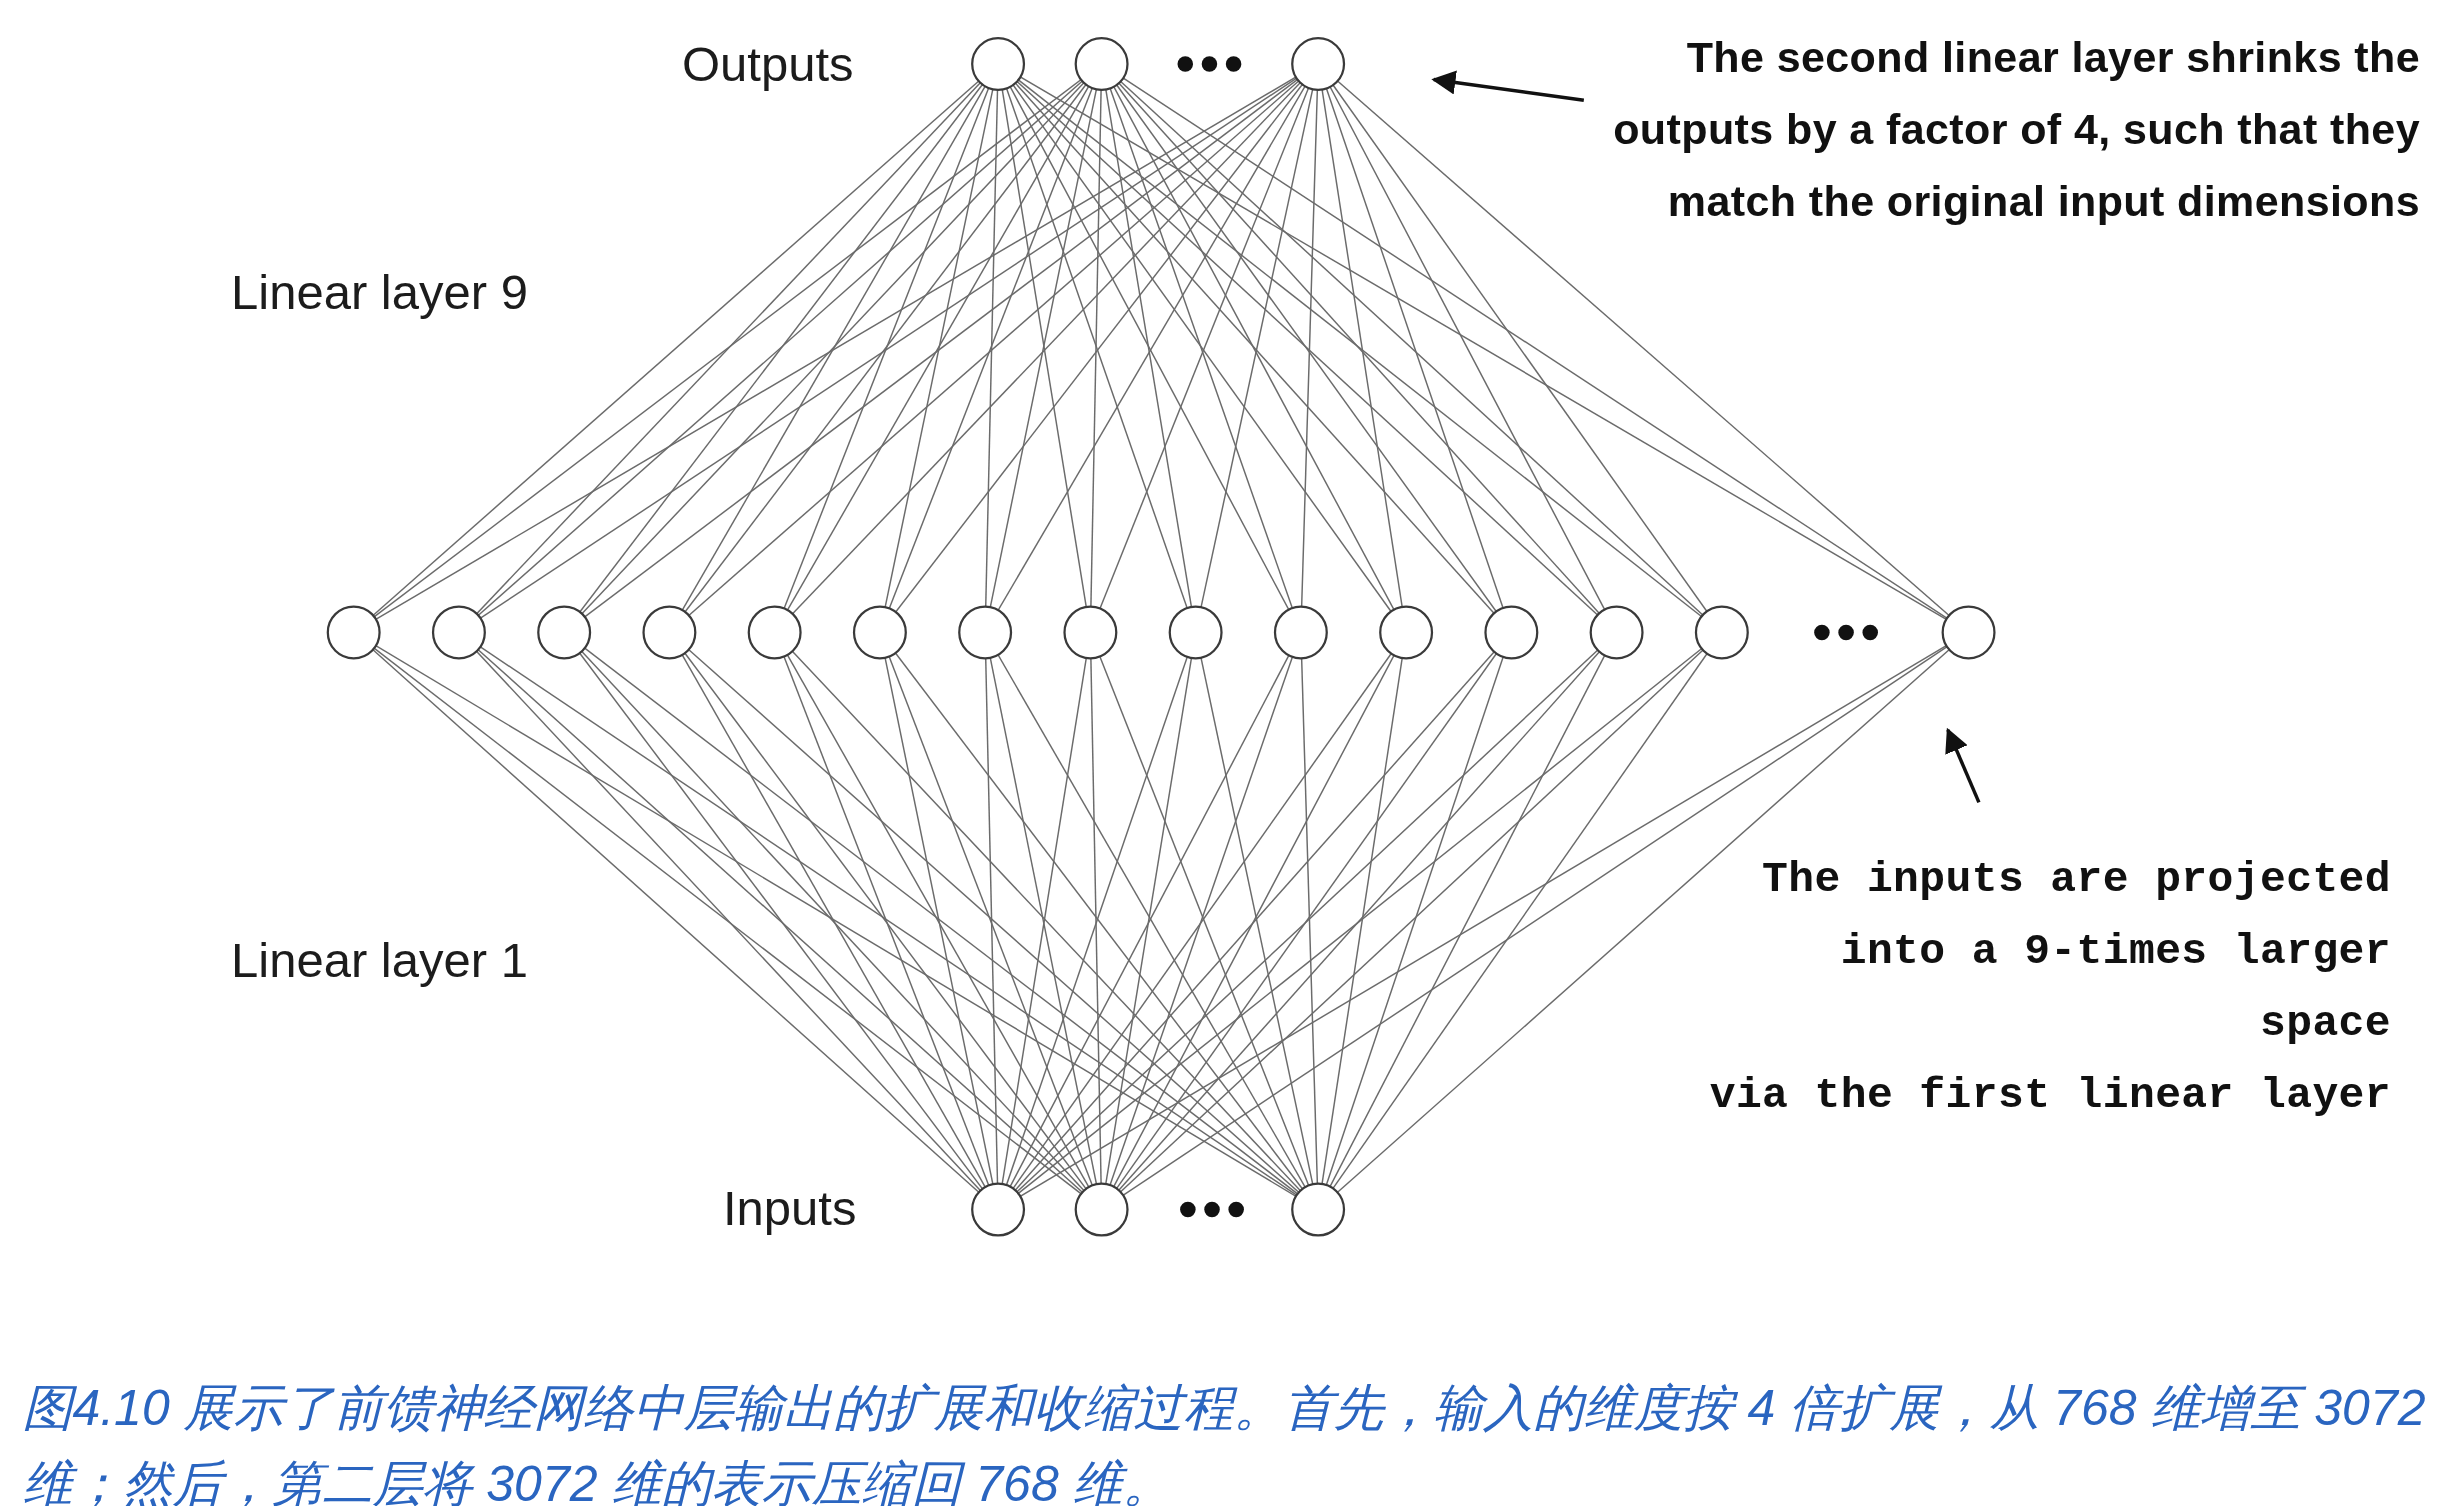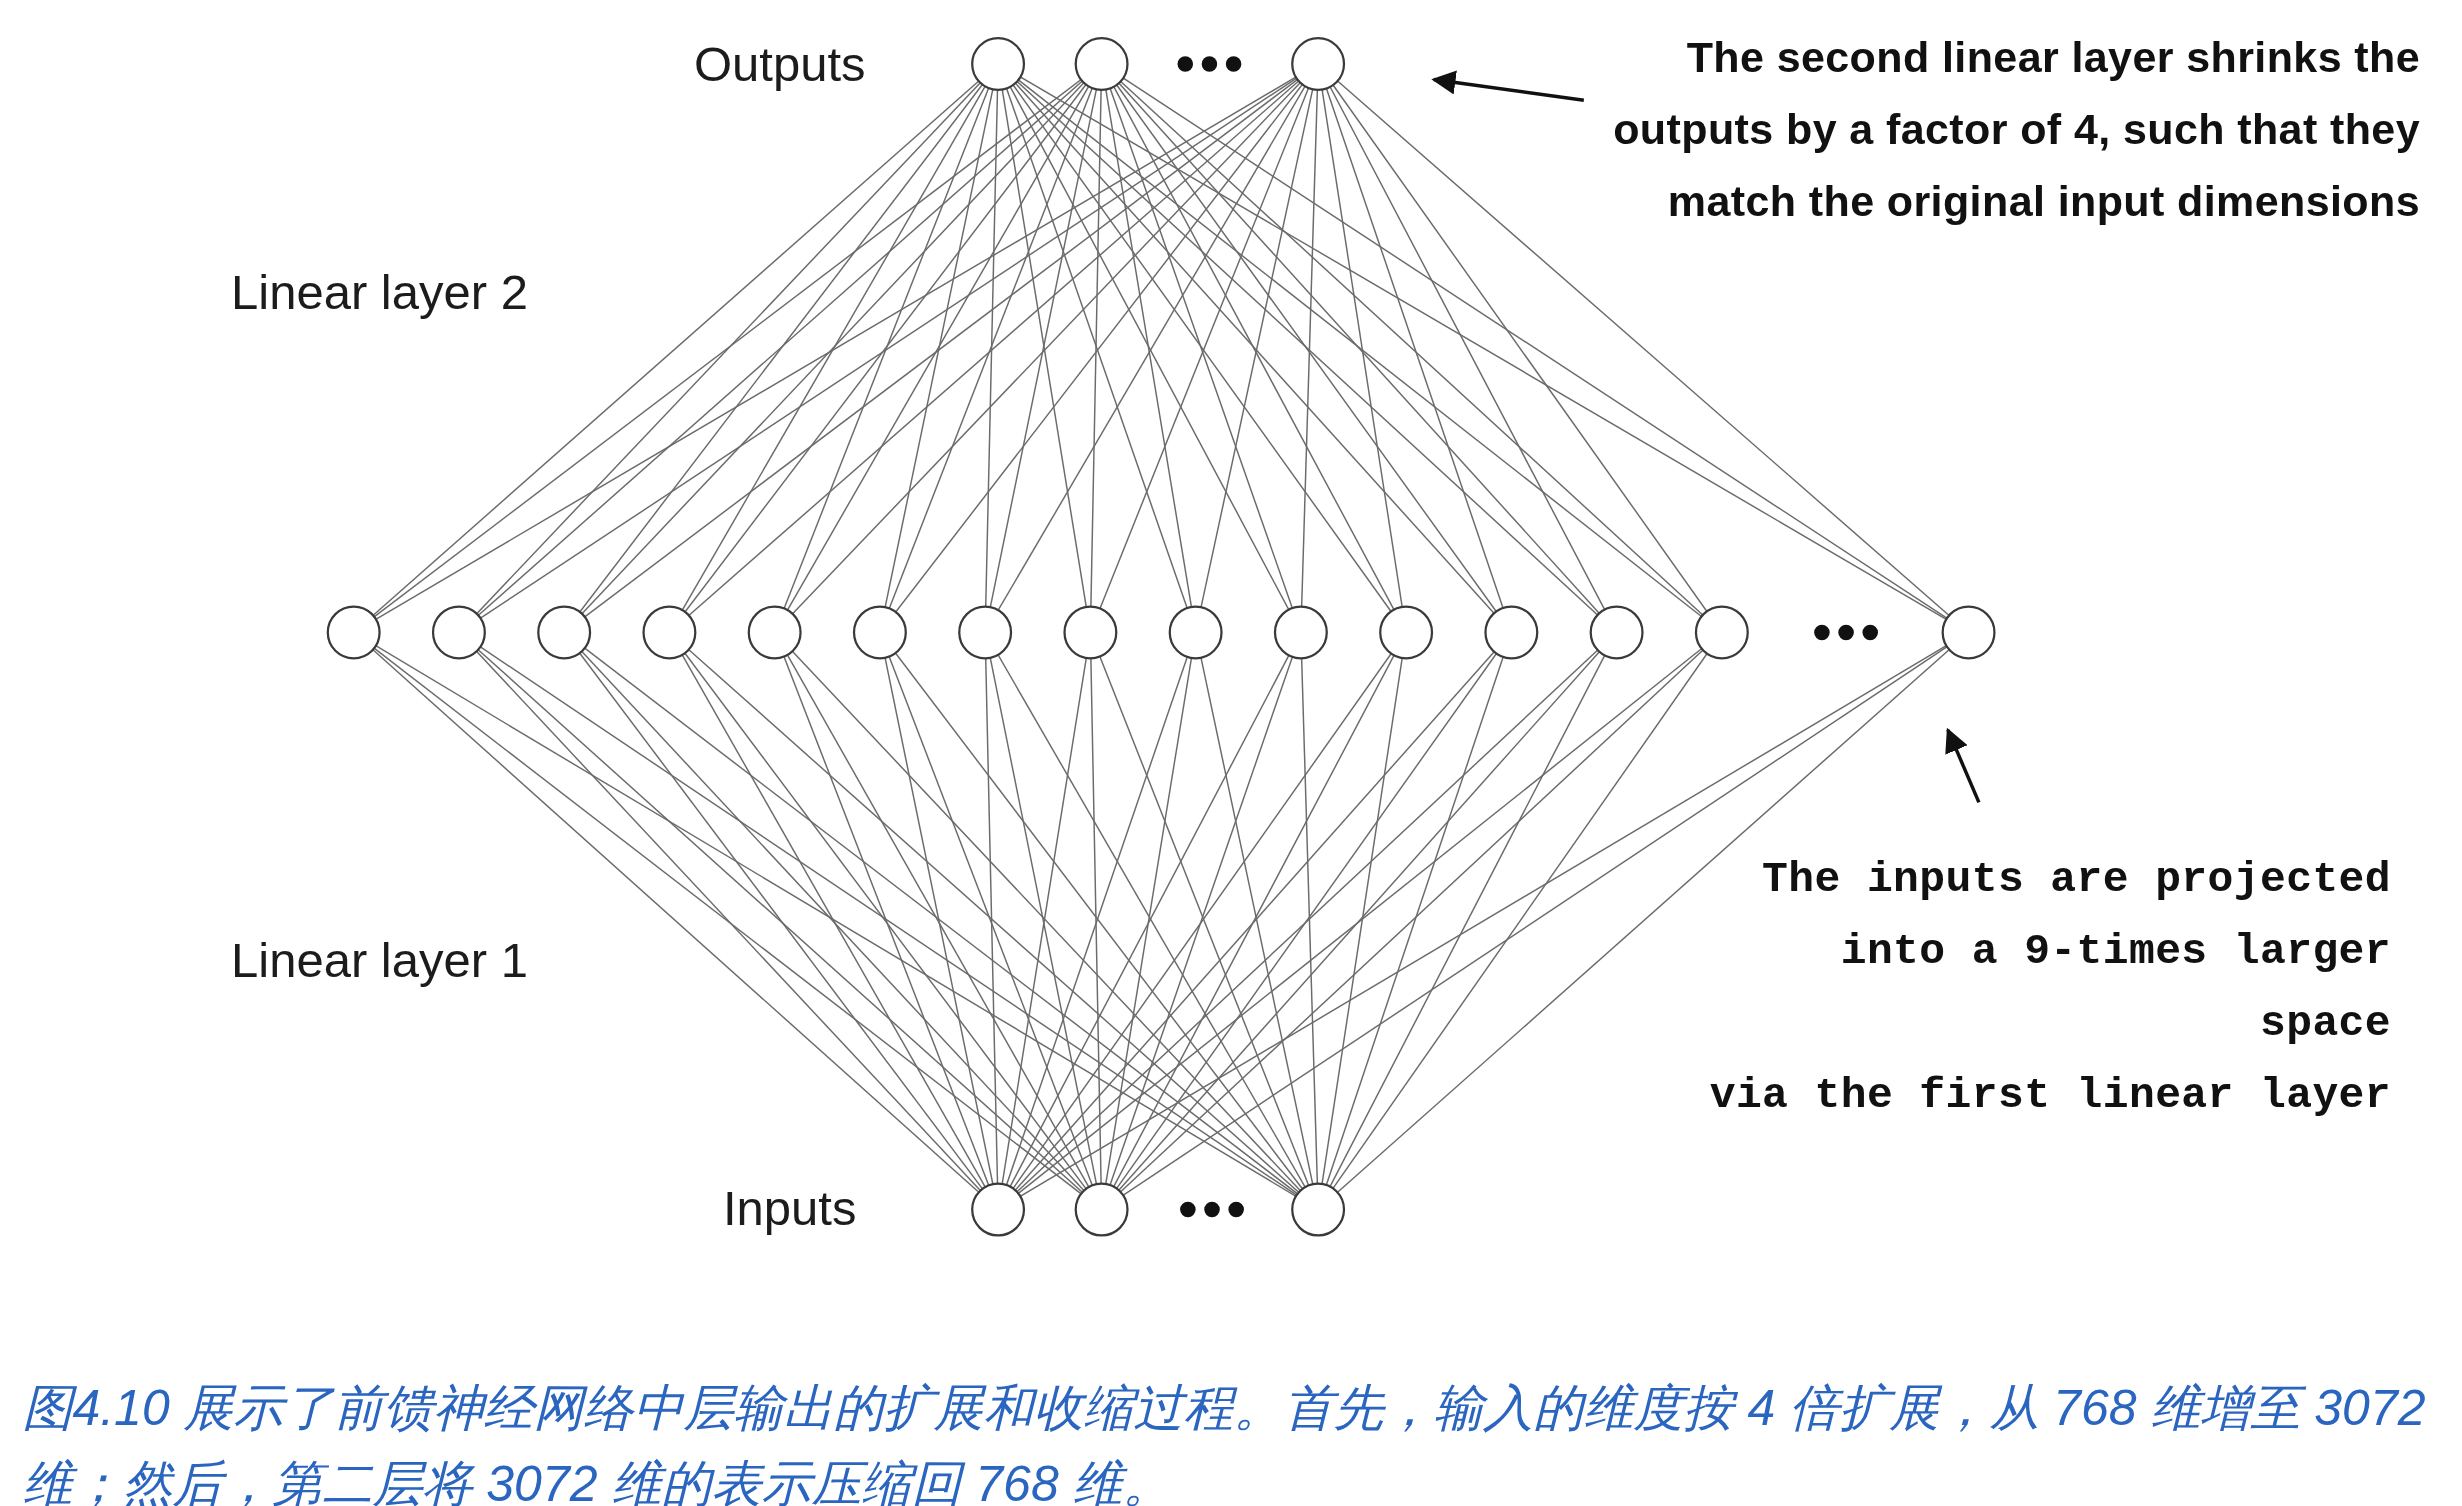--- a/index.html
+++ b/index.html
@@ -22,21 +22,21 @@
     left: 0;
     top: 0;
   }
   .lbl {
     position: absolute;
     color: #1c1c1c;
     font-size: 49px;
     font-weight: 400;
     white-space: nowrap;
   }
-  .lbl-outputs { left: 682px; top: 36px; margin-left: 12px; }
+  .lbl-outputs { left: 682px; top: 36px; }
   .lbl-inputs  { left: 723px; top: 1180px; text-align: center; }
   .lbl-layer2  { left: 231px; top: 264px; }
   .lbl-layer1  { left: 231px; top: 932px; }
   .annot {
     position: absolute;
     color: #111111;
     font-weight: 700;
     font-size: 43px;
     line-height: 72px;
     text-align: right;
@@ -193,21 +193,21 @@
         <circle cx="1433" cy="1402" r="9"></circle>
       </g>
       <g stroke="#111111" stroke-width="4" fill="none">
         <line x1="1836" y1="116" x2="1662" y2="92" marker-end="url(#arrowhead)"></line>
         <line x1="2294" y1="930" x2="2258" y2="846" marker-end="url(#arrowhead)"></line>
       </g>
     </svg>
 
   <div class="lbl lbl-outputs">Outputs</div>
 
-  <div class="lbl lbl-layer2">Linear layer 2</div>
+  <div class="lbl lbl-layer2">Linear layer 9</div>
 
   <div class="lbl lbl-layer1">Linear layer 1</div>
 
   <div class="lbl lbl-inputs">Inputs</div>
 
   <div class="annot annot-top">
     <div>The second linear layer shrinks the</div>
     <div>outputs by a factor of 4, such that they</div>
     <div>match the original input dimensions</div>
   </div>

